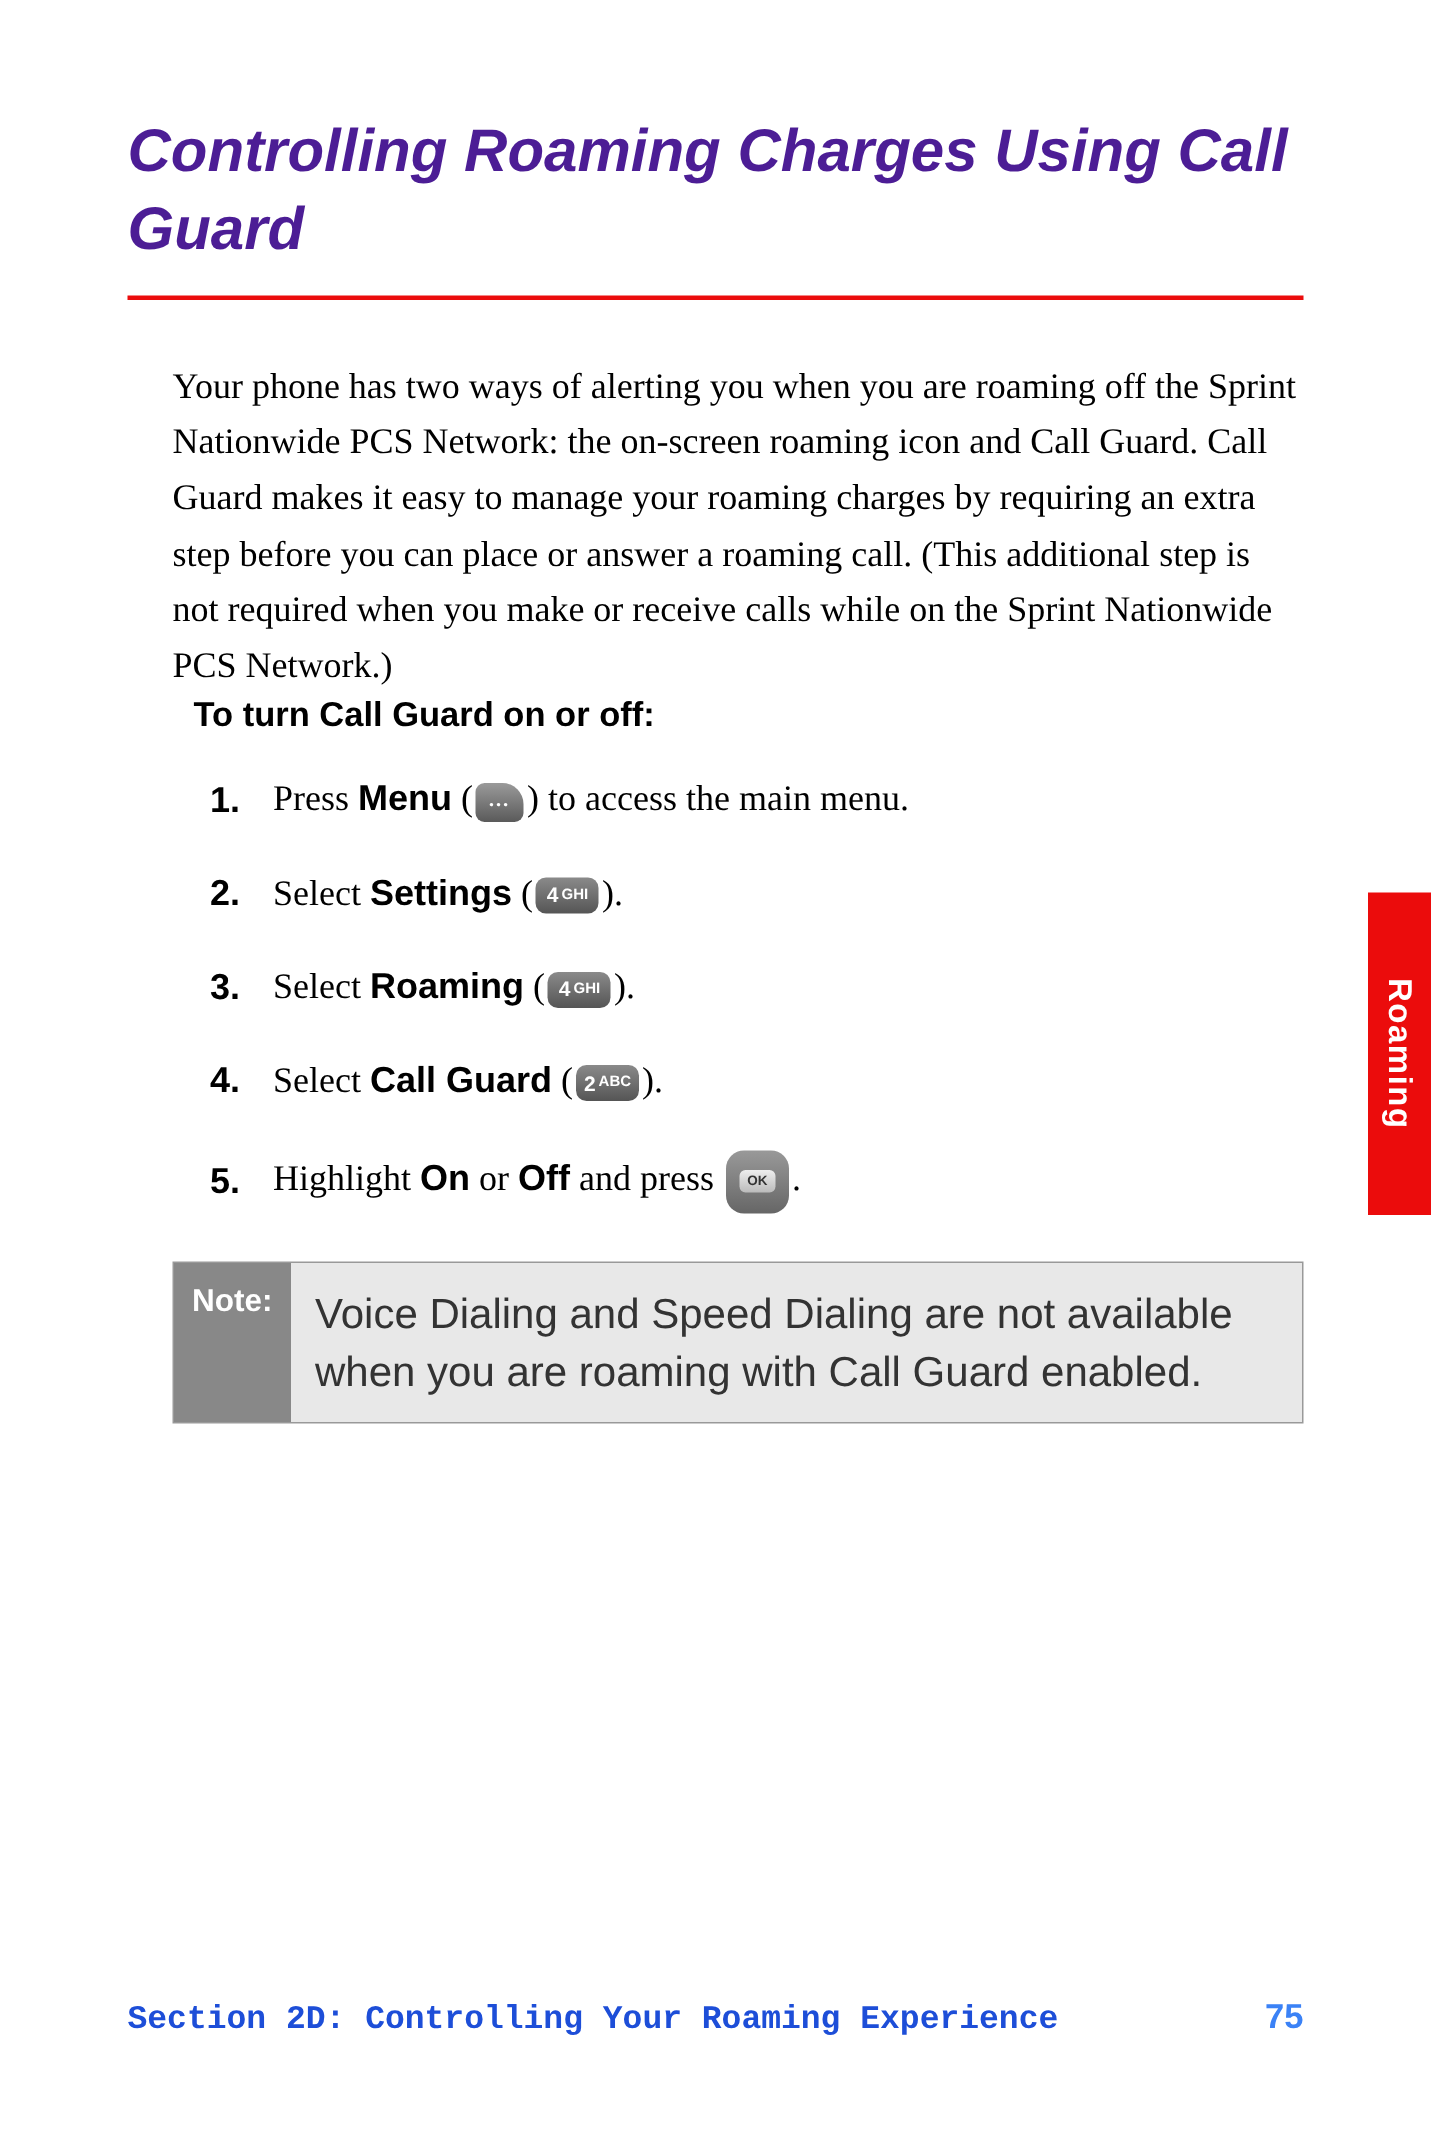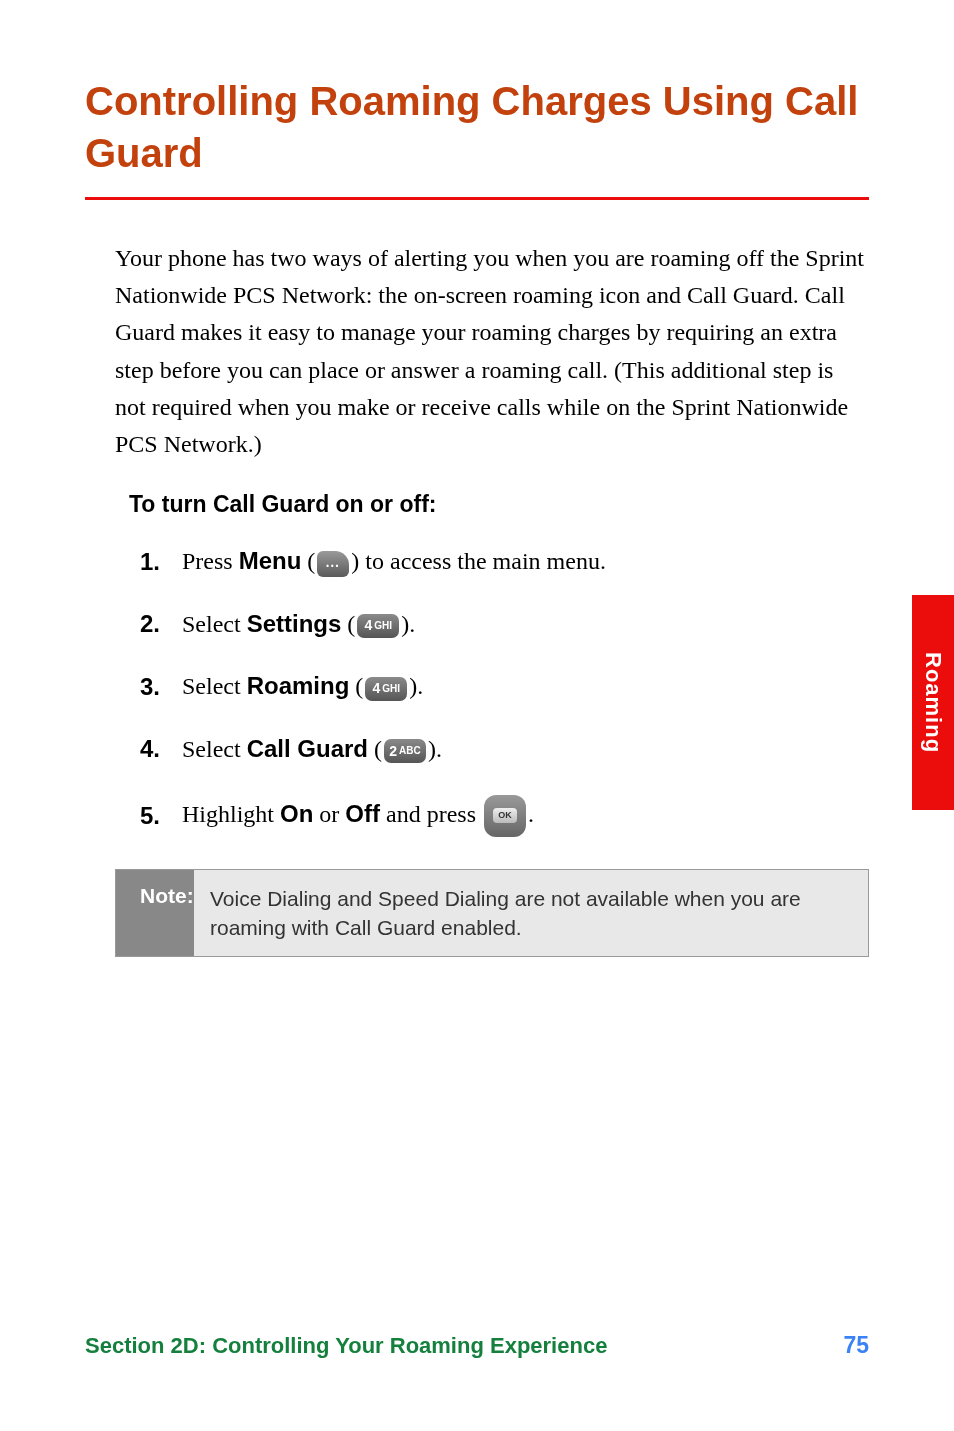--- a/index.html
+++ b/index.html
@@ -14,41 +14,41 @@
       background: #ffffff;
       position: relative;
       font-family: Arial, Helvetica, sans-serif;
     }
     
     .page-content {
       padding: 75px 85px 0 85px;
     }
     
     h1 {
-      color: #c2410c;
+      color: #4c1d95;
       font-weight: bold;
       font-size: 40px;
       line-height: 1.3;
       font-family: Arial, Helvetica, sans-serif;
       margin-bottom: 18px;
+      font-style: italic;
     }
     
     .title-underline {
       border: none;
       border-bottom: 3px solid #eb0c0c;
       margin-bottom: 40px;
     }
     
     .body-para {
       font-family: Georgia, 'Times New Roman', serif;
       font-size: 24px;
       line-height: 1.55;
       color: #000;
       margin-left: 30px;
-      margin-bottom: 28px;
     }
     
     .subheading {
       font-family: Arial, Helvetica, sans-serif;
       font-weight: bold;
       font-size: 23px;
       color: #000;
       margin-left: 44px;
       margin-bottom: 26px;
     }
@@ -156,29 +156,29 @@
       margin-left: 30px;
       margin-right: 0;
     }
     
     .note-label {
       background: #888;
       color: #fff;
       font-family: Arial, Helvetica, sans-serif;
       font-weight: bold;
       font-size: 21px;
-      padding: 14px 24px;
+      padding: 14px 12px;
       width: 78px;
       flex-shrink: 0;
     }
     
     .note-text {
       background: #e8e8e8;
       font-family: Arial, Helvetica, sans-serif;
-      font-size: 21px;
+      font-size: 28px;
       color: #333;
       padding: 14px 16px;
       line-height: 1.4;
       flex: 1;
     }
     
     .side-tab {
       position: absolute;
       right: 0;
       top: 595px;
@@ -204,24 +204,24 @@
       position: absolute;
       bottom: 72px;
       left: 85px;
       right: 85px;
       display: flex;
       justify-content: space-between;
       align-items: baseline;
     }
     
     .footer-text {
-      font-family: Liberation Sans, sans-serif;
+      font-family: Liberation Mono, monospace;
       font-weight: bold;
       font-size: 22px;
-      color: #15803d;
+      color: #1d4ed8;
     }
     
     .footer-page {
       font-family: Arial, Helvetica, sans-serif;
       font-weight: bold;
       font-size: 23px;
       color: #3b82f6;
     }
   </style>
 </head>

